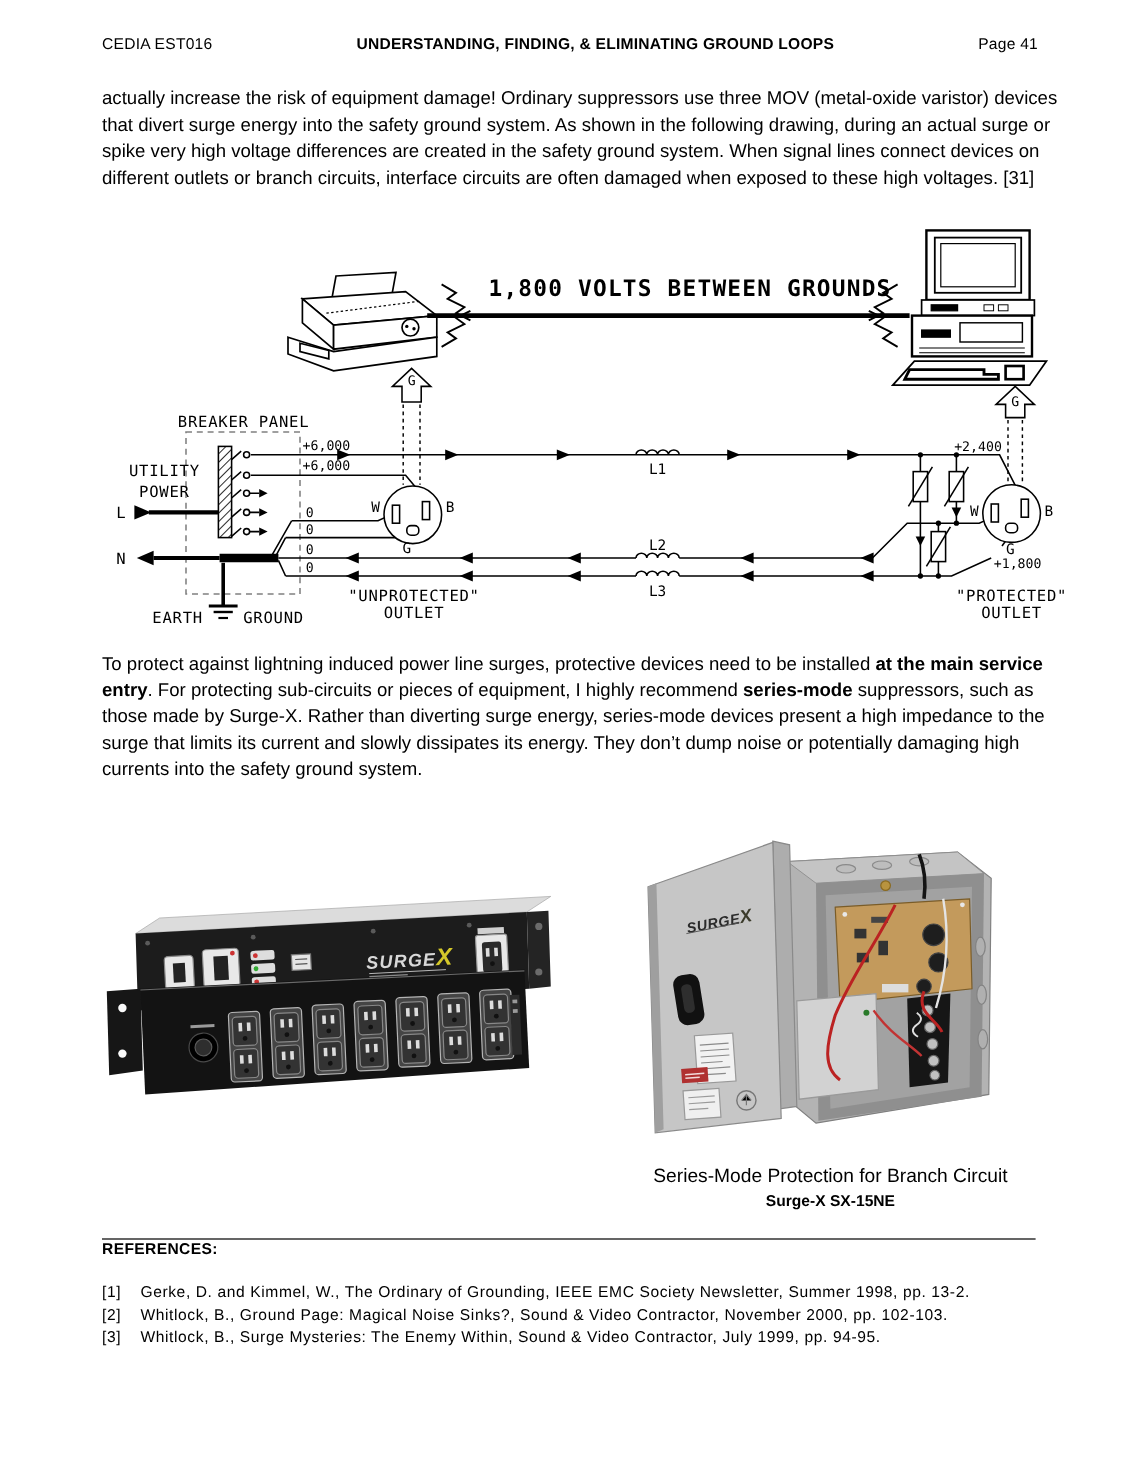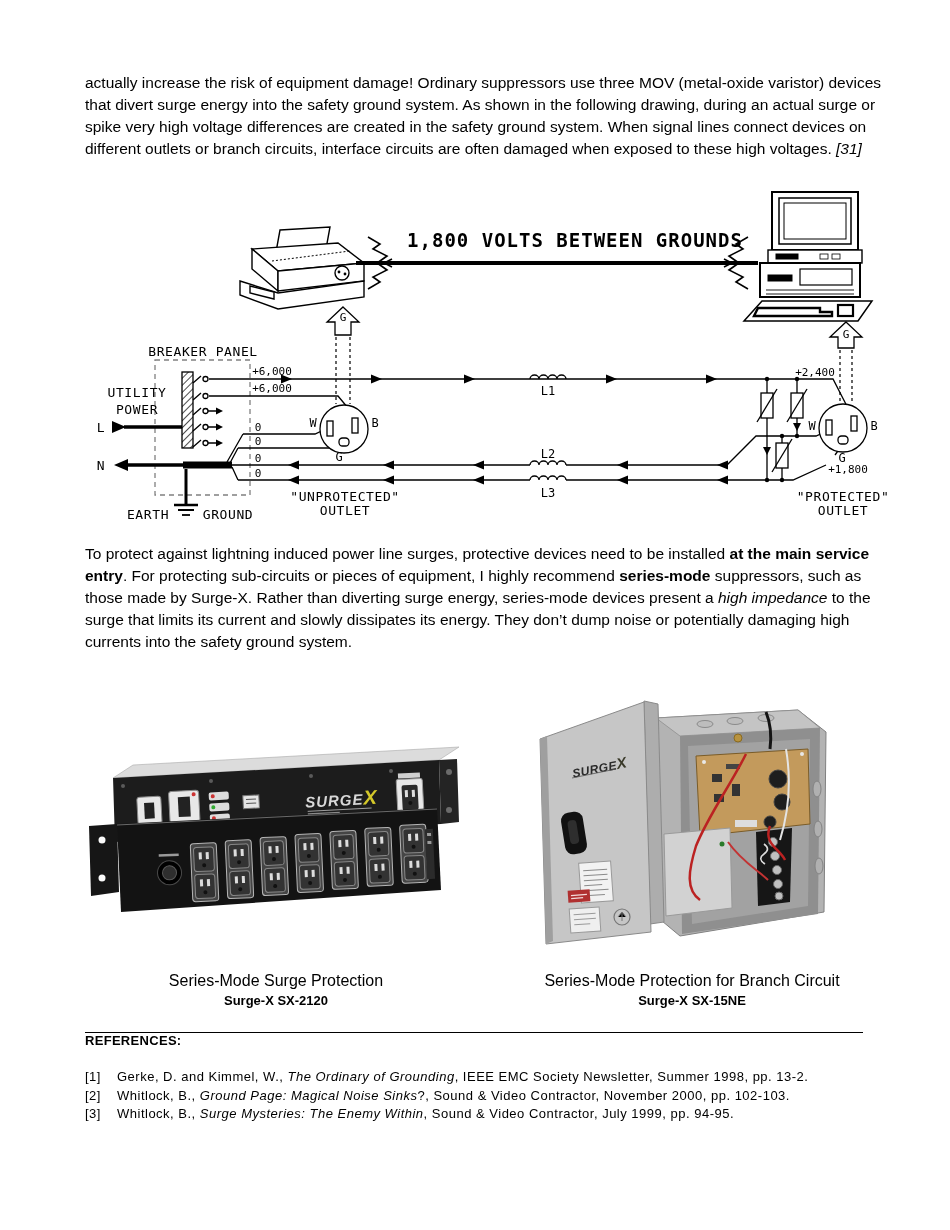--- a/index.html
+++ b/index.html
@@ -5,21 +5,21 @@
   html,body{margin:0;padding:0;background:#fff;}
   .page{position:relative;width:950px;height:1230px;background:#ffffff;
         font-family:"Liberation Sans",sans-serif;color:#000;overflow:hidden;}
   .hdr{position:absolute;left:85px;top:29px;width:780px;display:flex;
        justify-content:space-between;align-items:baseline;font-size:13px;letter-spacing:.2px;}
   .hdr-title{font-weight:bold;}
   .para{position:absolute;left:85px;width:806px;font-size:15.5px;line-height:22px;margin:0;}
   .p1{top:72px;}
   .p2{top:543px;}
   .b{font-weight:bold;}
-  .it{font-style:italic;}
+  .it{}
   svg.diagram{position:absolute;left:0;top:185px;}
   .dia-text{font-family:"DejaVu Sans Mono",monospace;fill:#000;}
   .t11{font-size:11px;}
   .t12{font-size:12px;}
   .t13{font-size:13px;letter-spacing:.6px;}
   .thead{font-size:19px;font-weight:bold;letter-spacing:1px;}
   .fig{position:absolute;}
   .fig-left{left:81px;top:694px;width:390px;}
   .fig-right{left:530px;top:694px;width:324px;}
   .fig svg{display:block;}
@@ -32,20 +32,25 @@
   .ref-list{margin-top:20px;font-size:13px;line-height:17.5px;letter-spacing:.5px;}
   .ref{display:flex;margin-bottom:1px;}
   .ref-num{width:32px;flex:none;}
   .ref-body{width:748px;}
 </style>
 </head>
 <body>
 
 <div class="page">
 
+  <div class="hdr">
+    <span>CEDIA EST016</span>
+    <span class="hdr-title">UNDERSTANDING, FINDING, &amp; ELIMINATING GROUND LOOPS</span>
+    <span>Page 41</span>
+  </div>
 
   <p class="para p1"><span>actually increase the risk of equipment damage! Ordinary suppressors use three MOV (metal-oxide varistor) devices that divert surge energy into the safety ground system. As shown in the following drawing, during an actual surge or spike very high voltage differences are created in the safety ground system. When signal lines connect devices on different outlets or branch circuits, interface circuits are often damaged when exposed to these high voltages. </span><span class="it">[31]</span></p>
 
   <svg class="diagram" width="950" height="345" viewBox="0 0 950 345">
     <defs>
       <pattern id="hatch" width="5" height="5" patternUnits="userSpaceOnUse" patternTransform="rotate(45)">
         <line x1="0" y1="0" x2="0" y2="5" stroke="#000" stroke-width="1.4"></line>
       </pattern>
     </defs>
 
@@ -353,24 +358,20 @@
                 <rect x="125" y="182" width="3" height="7" fill="#ddd"></rect>
                 <circle cx="123" cy="195" r="2" fill="#111"></circle>
             </g>
           </g>
           <rect x="345" y="142" width="8" height="50" fill="#2b2b2b"></rect>
           <rect x="347" y="146" width="4" height="3" fill="#9a9a9a"></rect>
             <rect x="347" y="154" width="4" height="3" fill="#9a9a9a"></rect>
         </g>
       </g>
     </svg>
-    <div class="figcap">
-      <div class="cap1">Series-Mode Surge Protection</div>
-      <div class="cap2">Surge-X SX-2120</div>
-    </div>
   </div>
 
   <div class="fig fig-right">
     <svg width="324" height="270" viewBox="0 0 324 270">
       <g>
         <polygon points="126,24 268,16 296,38 294,218 150,242 126,222" fill="#b3b3b3" stroke="#808080"></polygon>
         <polygon points="126,24 268,16 290,34 150,42" fill="#c4c4c4" stroke="#8a8a8a" stroke-width=".7"></polygon>
         <ellipse cx="175" cy="30" rx="8" ry="3.5" fill="#bdbdbd" stroke="#8a8a8a"></ellipse>
         <ellipse cx="205" cy="27" rx="8" ry="3.5" fill="#bdbdbd" stroke="#8a8a8a"></ellipse>
         <ellipse cx="236" cy="24" rx="8" ry="3.5" fill="#bdbdbd" stroke="#8a8a8a"></ellipse>

